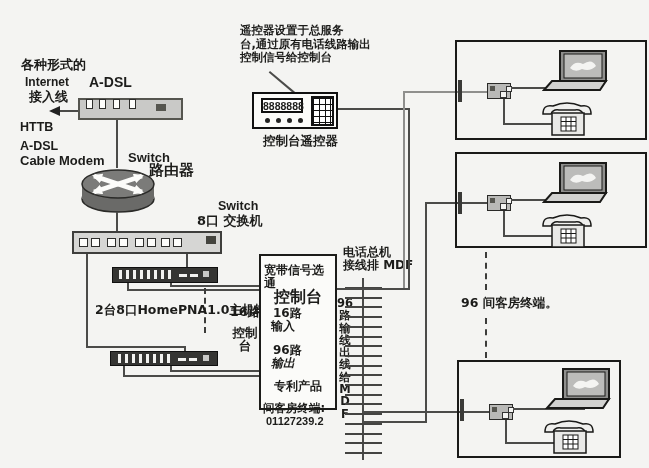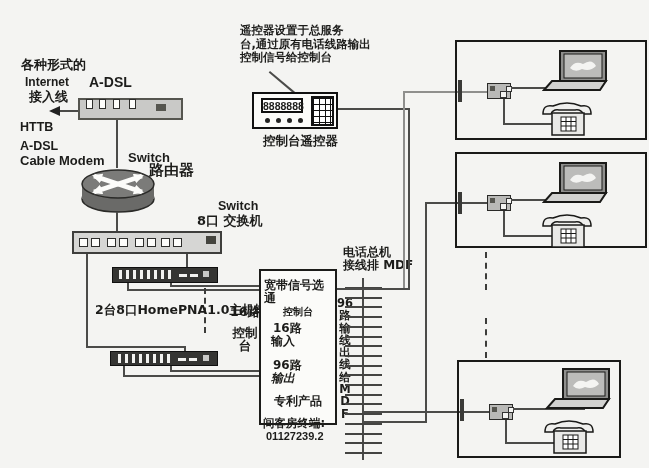--- a/index.html
+++ b/index.html
@@ -125,23 +125,23 @@
   <div class="hubbar" style="left:167px;top:354px;"></div>
   <div class="hubdash" style="left:178px;top:358px;"></div>
   <div class="hubdash" style="left:189px;top:358px;"></div>
   <div class="box" style="left:203px;top:355px;width:6px;height:6px;background:#c8c8c6;"></div>
 
   <div class="w" style="left:123px;top:366px;width:2px;height:11px;"></div>
   <div class="w" style="left:123px;top:375px;width:137px;height:2px;"></div>
   <div class="w" style="left:170px;top:366px;width:2px;height:6px;"></div>
   <div class="w" style="left:170px;top:370px;width:90px;height:2px;"></div>
 
-  <div class="box" style="left:259px;top:269px;width:78px;height:156px;background:#fbfbf9;border:2px solid #1c1c1a;">
+  <div class="box" style="left:259px;top:254px;width:78px;height:156px;background:#fbfbf9;border:2px solid #1c1c1a;">
     <div class="t" style="position:static;margin:8px 0 0 3px;font-size:12px;">宽带信号选通</div>
-    <div class="t" style="position:static;margin:0;text-align:center;font-size:10px;">控制台</div>
+    <div class="t" style="position:static;margin:0;text-align:center;font-size:16px;">控制台</div>
     <div class="t" style="position:static;margin:4px 0 0 12px;font-size:12px;">16路</div>
     <div class="t" style="position:static;margin:0 0 0 10px;font-size:12px;">输入</div>
     <div class="t" style="position:static;margin:11px 0 0 12px;font-size:12px;">96路</div>
     <div class="t" style="position:static;margin:0 0 0 10px;font-size:12px;font-style:italic;">输出</div>
     <div class="t" style="position:static;margin:10px 0 0 0;text-align:center;font-size:12px;">专利产品</div>
     <div class="t" style="position:static;margin:9px 0 0 2px;font-size:11.5px;">间客房终端:</div>
     <div class="t mono" style="position:static;margin:0 0 0 5px;font-size:11px;">01127239.2</div>
   </div>
 
   <div class="t" style="left:343px;top:246px;font-size:12px;">电话总机
@@ -223,20 +223,21 @@
     <polygon points="12,31 66,31 60,40 4,40" fill="#d2d2d0" stroke="#1a1a18" stroke-width="2"></polygon>
   </svg>
   <svg style="left:538px;top:212px;" width="58" height="38" viewBox="0 0 58 38">
     <path d="M5,14 Q5,4 15,6 Q29,0 43,6 Q53,4 53,14 L45,14 Q43,9 37,10 L21,10 Q15,9 13,14 Z" fill="#efefed" stroke="#1a1a18" stroke-width="1.5"></path>
     <rect x="14" y="13" width="32" height="22" fill="#e9e9e7" stroke="#1a1a18" stroke-width="1.5"></rect>
     <rect x="23" y="17" width="15" height="14" fill="#fff" stroke="#1a1a18" stroke-width="1"></rect>
     <path d="M28,17 V31 M33,17 V31 M23,21.5 H38 M23,26 H38" stroke="#1a1a18" stroke-width="1"></path>
   </svg>
 
   <div class="dashv" style="left:485px;top:252px;height:38px;"></div>
+  <div class="t" style="left:461px;top:296px;font-size:12.5px;">96 间客房终端。</div>
   <div class="dashv" style="left:485px;top:318px;height:40px;"></div>
 
   <div class="room" style="left:457px;top:360px;width:164px;height:98px;"></div>
   <div class="jack" style="left:460px;top:399px;"></div>
   <div class="splitter" style="left:489px;top:404px;">
     <div class="p1"></div>
     <div class="p2"></div>
     <div class="p3"></div>
   </div>
   <div class="w" style="left:513px;top:408px;width:72px;height:2px;"></div>

